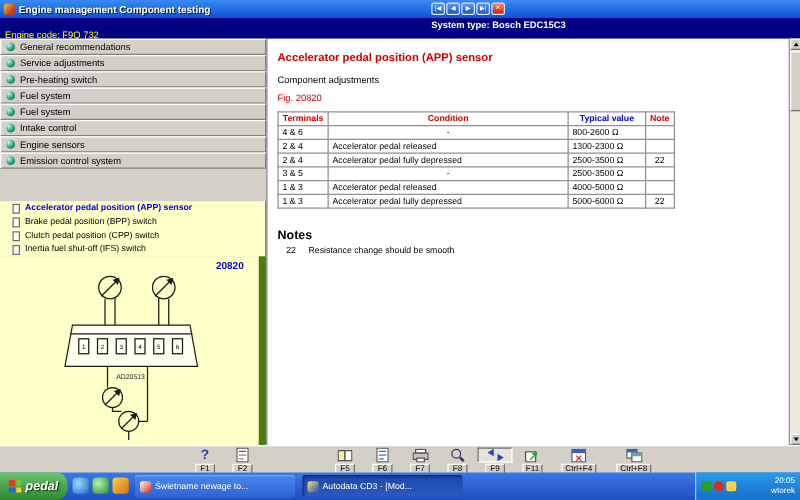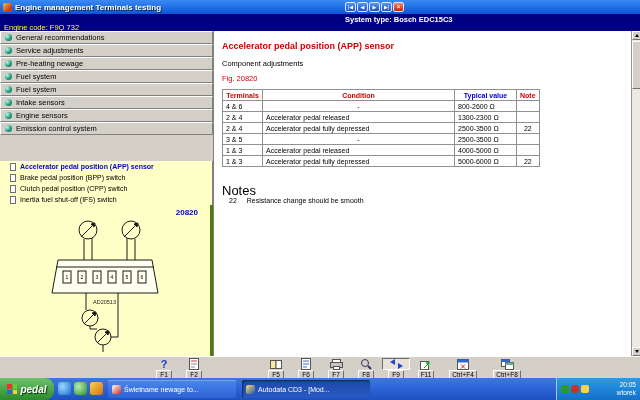--- a/index.html
+++ b/index.html
@@ -34,37 +34,37 @@
   .sphere{width:7px;height:7px;border-radius:50%;flex:0 0 auto;
     background:radial-gradient(circle at 30% 30%,#c8f8e8,#20a080 55%,#0a5a48)}
 
   
   .subpanel{position:absolute;left:0;top:161px;width:213px;height:44px;background:#ffffc8;border-right:1px solid #808080}
   .subitem{height:11px;display:flex;align-items:center;gap:4px;padding-left:10px;font-size:7px;cursor:pointer;white-space:nowrap;overflow:hidden}
   .pageico{width:6px;height:8px;background:#fff;border:1px solid #707070;flex:0 0 auto}
   .subitem.sel{color:#0000d0;font-weight:bold}
 
   
-  .diagram{position:absolute;left:0;top:205px;width:213px;height:151px;background:#ffffc8;border-right:3px solid #4d7c0f}
+  .diagram{position:absolute;left:0;top:205px;width:213px;height:151px;background:#ffffc8;border-right:6px solid #4d7c0f}
   .fig-num{position:absolute;right:12px;top:3px;color:#0000cc;font-weight:bold;font-size:8px}
   .part-code{position:absolute;left:93px;top:94px;font-size:5.5px;color:#222}
   .diagram svg{position:absolute;left:0;top:0}
 
   
   .content{position:absolute;left:213px;top:31px;width:418px;height:325px;background:#fff;border-left:1px solid #808080;overflow:hidden}
   .ctitle{position:absolute;left:8px;top:10px;color:#cc0000;font-weight:bold;font-size:9px}
   .csub{position:absolute;left:8px;top:28px;font-size:7.5px}
   .cfig{position:absolute;left:8px;top:43px;color:#cc0000;font-size:7.5px}
   .ttable{position:absolute;left:8px;top:58px;border-collapse:collapse;table-layout:fixed}
   .ttable th,.ttable td{border:1px solid #909090;font-size:7px;font-weight:normal;
     padding:1px 3px;height:11px;overflow:hidden;white-space:nowrap;text-align:left}
   .ttable th{color:#cc0000;font-weight:bold;text-align:center}
   .ttable th.blue{color:#0000cc}
   .ttable td.c{text-align:center}
-  .notes-title{position:absolute;left:8px;top:152px;font-weight:normal;font-size:13px}
+  .notes-title{position:absolute;left:8px;top:152px;font-weight:bold;font-size:10px}
   .note-line{position:absolute;left:15px;top:166px;font-size:7px}
   .note-line .num{margin-right:10px}
 
   
   .vscroll{position:absolute;right:0;top:31px;width:9px;height:325px;background:#ece9e2;border-left:1px solid #9a968e}
   .sarrow{position:absolute;left:0;width:9px;height:9px;background:#d4d0c8;border:1px solid;
     border-color:#fff #707070 #707070 #fff;display:flex;align-items:center;justify-content:center}
   .sarrow.up{top:0}.sarrow.down{bottom:0}
   .tri-up{width:0;height:0;border-left:2px solid transparent;border-right:2px solid transparent;border-bottom:3px solid #000}
   .tri-down{width:0;height:0;border-left:2px solid transparent;border-right:2px solid transparent;border-top:3px solid #000}
@@ -97,21 +97,21 @@
   .tray{position:absolute;right:0;top:0;height:22px;width:84px;border-left:1px solid #9cc6ff;
     background:linear-gradient(#2a9ae8,#1470c8);display:flex;align-items:center;gap:2px;padding:0 4px}
   .trayicon{width:8px;height:8px;border-radius:2px}
   .clock{margin-left:auto;color:#fff;font-size:6.5px;line-height:1.25;text-align:right}
 </style>
 </head>
 <body>
 
 <div class="titlebar">
   <div class="ticon"></div>
-  <div class="ttext">Engine management Terminals testing</div>
+  <div class="ttext">Engine management Component testing</div>
   <div class="navcluster">
     <div class="navbtn">|◀</div>
     <div class="navbtn">◀</div>
     <div class="navbtn">▶</div>
     <div class="navbtn">▶|</div>
     <div class="navbtn close">×</div>
   </div>
 </div>
 
 <div class="appheader">
@@ -123,33 +123,33 @@
   <div class="acc">
       <span class="sphere"></span>
       <span>General recommendations</span>
     </div>
   <div class="acc">
       <span class="sphere"></span>
       <span>Service adjustments</span>
     </div>
   <div class="acc">
       <span class="sphere"></span>
-      <span>Pre-heating newage</span>
+      <span>Pre-heating switch</span>
     </div>
   <div class="acc">
       <span class="sphere"></span>
       <span>Fuel system</span>
     </div>
   <div class="acc">
       <span class="sphere"></span>
       <span>Fuel system</span>
     </div>
   <div class="acc">
       <span class="sphere"></span>
-      <span>Intake sensors</span>
+      <span>Intake control</span>
     </div>
   <div class="acc">
       <span class="sphere"></span>
       <span>Engine sensors</span>
     </div>
   <div class="acc">
       <span class="sphere"></span>
       <span>Emission control system</span>
     </div>
 </div>

